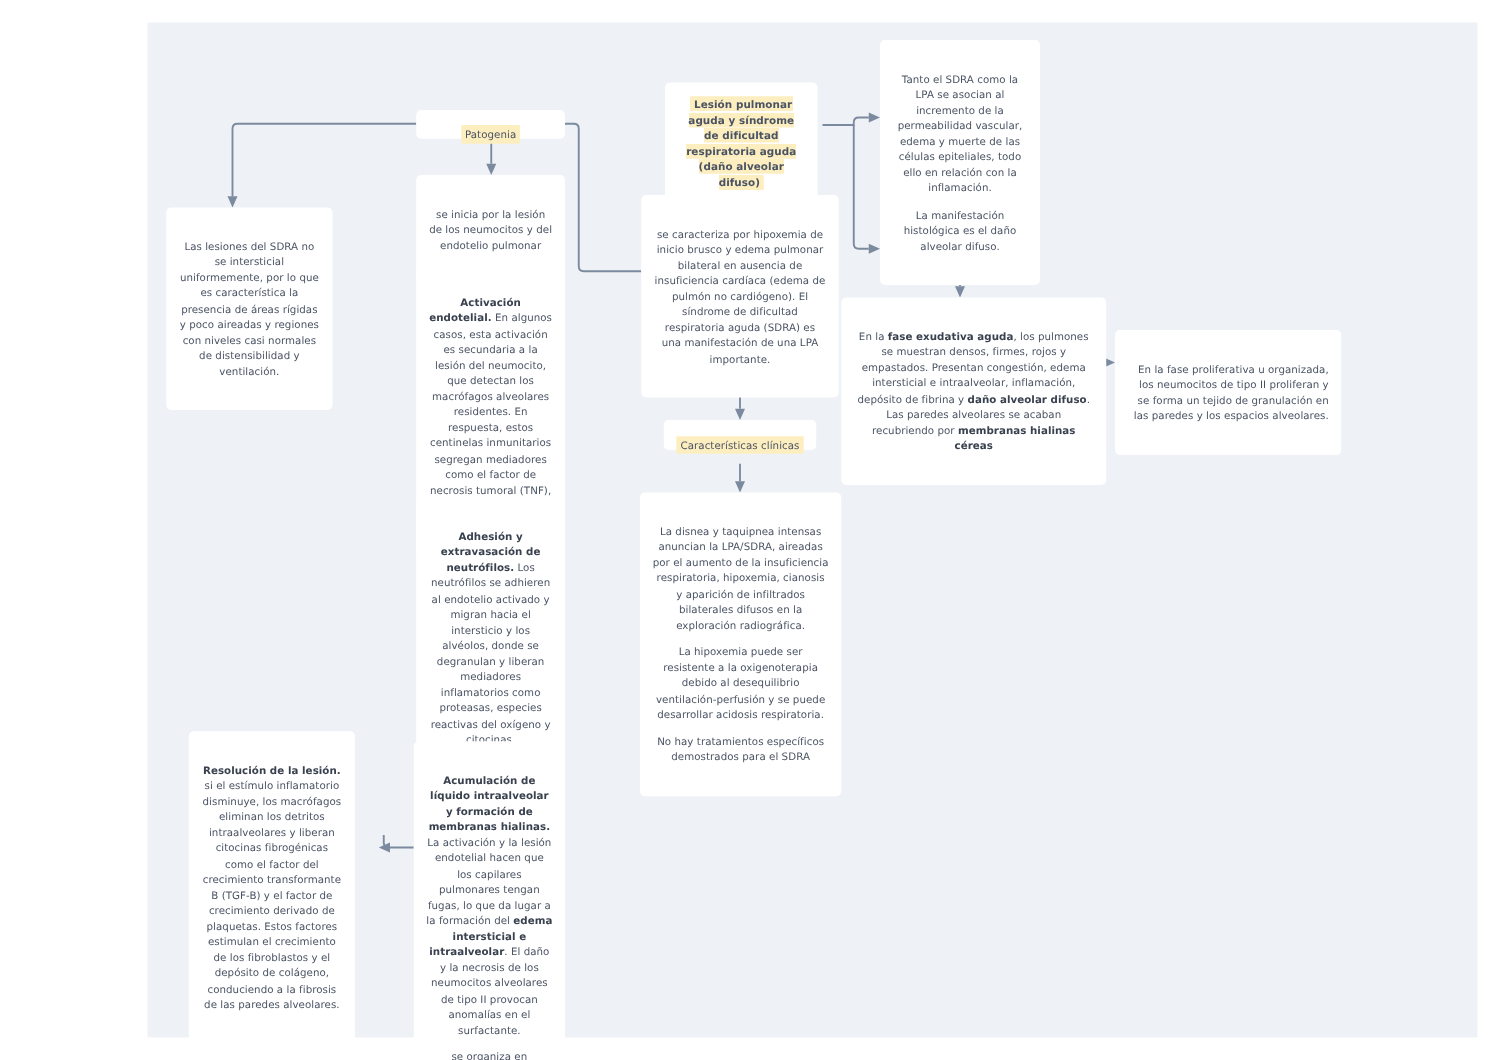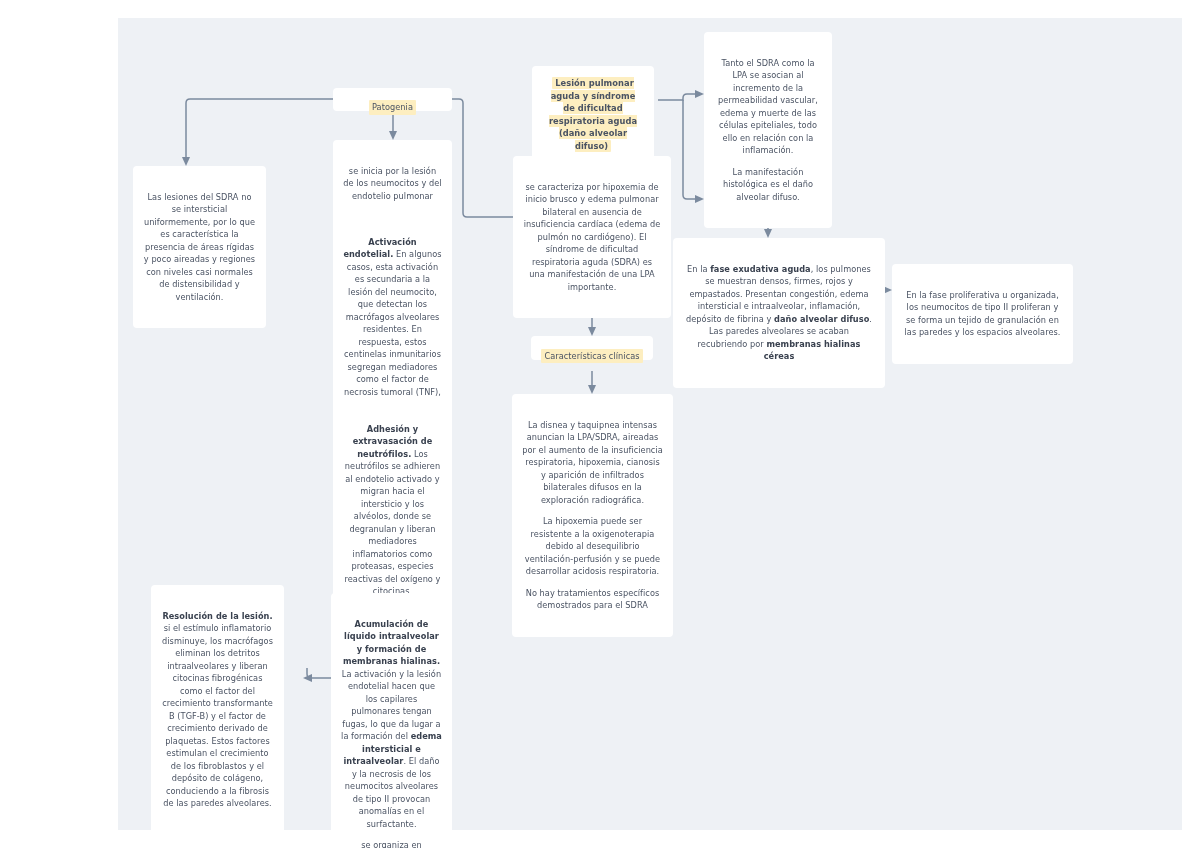--- a/index.html
+++ b/index.html
@@ -195,21 +195,21 @@
 
   <div class="node" style="left:555px; top:220px; width:212px;">
     <p>
       <span>En la</span>
       <b>fase exudativa aguda</b><span>, los pulmones se muestran densos, firmes, rojos y empastados. Presentan congestión, edema intersticial e intraalveolar, inflamación, depósito de fibrina y</span>
       <b>daño alveolar difuso</b><span>. Las paredes alveolares se acaban recubriendo por</span>
       <b>membranas hialinas céreas</b>
     </p>
   </div>
 
-  <div class="node" style="left:774px; top:246px; width:181px;">
+  <div class="node" style="left:774px; top:246px; width:181px;text-align:right;">
     <p>En la fase  proliferativa u organizada, los neumocitos de tipo II proliferan y se  forma un tejido de granulación en las paredes y los espacios alveolares.</p>
   </div>
 
   <div class="node" style="left:394px; top:376px; width:161px;">
     <p>La disnea y taquipnea intensas anuncian la LPA/SDRA, aireadas por el aumento de la insuficiencia respiratoria, hipoxemia, cianosis y aparición de infiltrados bilaterales difusos en la exploración radiográfica.</p>
     <p>La hipoxemia puede ser resistente a la oxigenoterapia debido al desequilibrio ventilación-perfusión y se puede desarrollar acidosis respiratoria.</p>
     <p>No hay tratamientos específicos demostrados para el SDRA</p>
   </div>
 
 </div>

